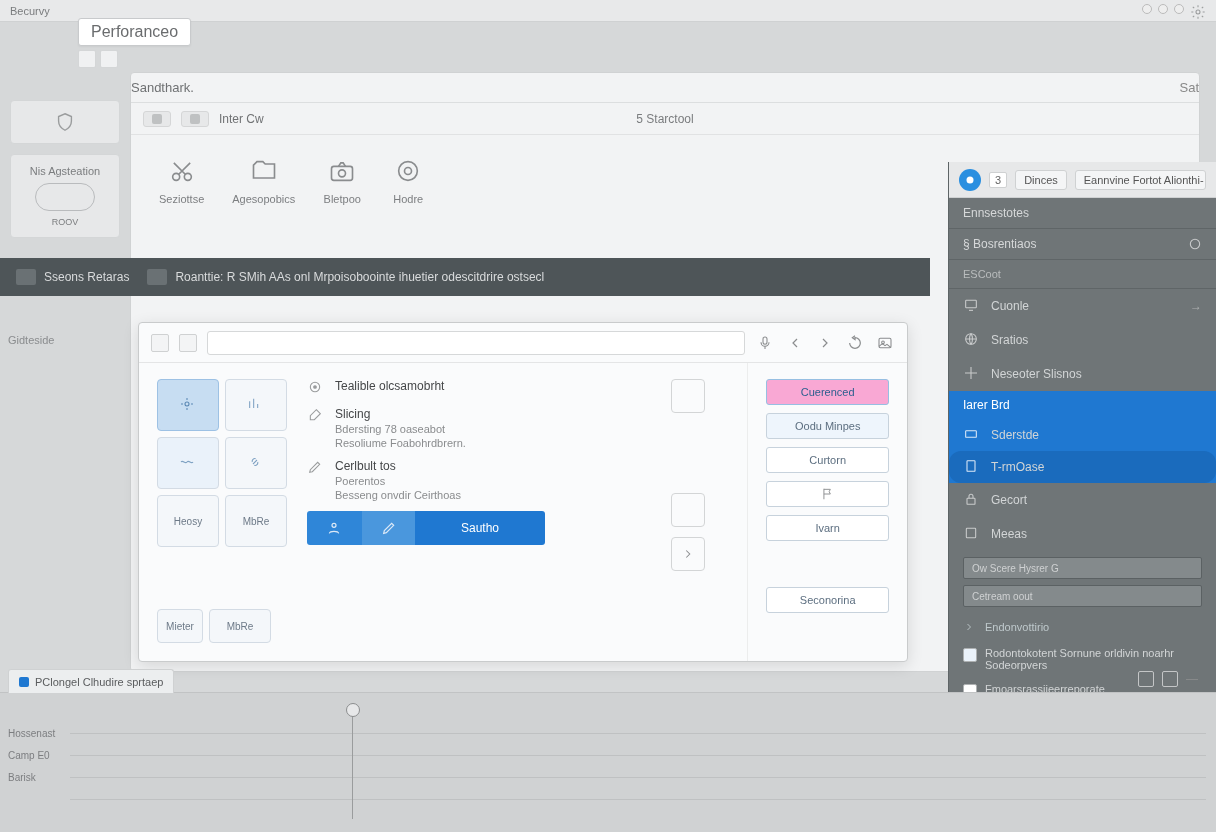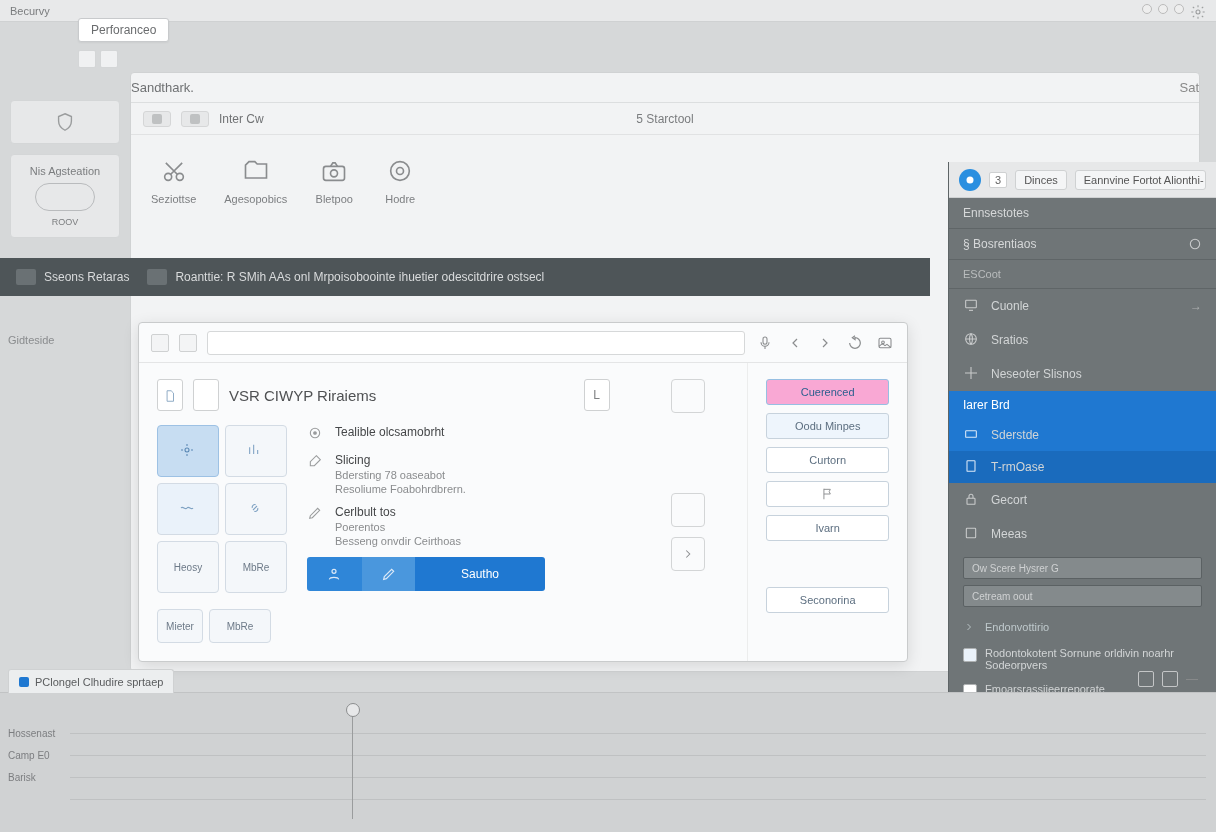--- a/index.html
+++ b/index.html
@@ -6,33 +6,33 @@
   body { width: 1216px; height: 832px; background: #d6d8d9; overflow: hidden; position: relative; font-size: 12px; color: #444; }
   svg { display: block; }
 
   
   .outer { position: absolute; inset: 0; }
   .titlebar { height: 22px; background: #e8e9ea; border-bottom: 1px solid #cfd1d2; display: flex; align-items: center; padding: 0 10px; gap: 8px; }
   .titlebar .title { font-size: 11px; color: #7a7c7e; }
   .window-dots { position: absolute; right: 10px; top: 4px; display: flex; gap: 6px; }
   .window-dots span { width: 10px; height: 10px; border-radius: 50%; border: 1px solid #bbb; display:inline-block; background:#eee; }
 
-  .pref-tab { position: absolute; left: 78px; top: 18px; background: #fff; border: 1px solid #c8cacc; border-radius: 3px; padding: 4px 12px; font-size: 12px; color: #6a6c6e; box-shadow: 0 1px 2px rgba(0,0,0,.05);}
+  .pref-tab { position: absolute; left: 78px; top: 18px; background: #fff; border: 1px solid #c8cacc; border-radius: 3px; padding: 4px 12px; font-size: 16px; color: #6a6c6e; box-shadow: 0 1px 2px rgba(0,0,0,.05);}
   .little-tab-row { position: absolute; left: 78px; top: 50px; display: flex; gap: 4px; }
   .little-tab { width: 18px; height: 18px; background: #f0f1f2; border: 1px solid #d4d6d7; border-radius: 2px; }
 
   
   .bgwin { position: absolute; left: 130px; top: 72px; width: 1070px; height: 600px; background: #f2f3f4; border: 1px solid #d0d2d3; border-radius: 4px; }
   .bgwin-header { height: 30px; display: flex; align-items: center; padding: 0 0; font-size: 13px; color: #6f7173; border-bottom: 1px solid #dcdedf; }
   .bgwin-header .right { margin-left: auto; font-size: 13px; color: #888; }
   .bgwin-subbar { height: 32px; display: flex; align-items: center; gap: 10px; padding: 0 12px; border-bottom: 1px solid #e1e2e3; }
   .bgwin-subbar .chip { padding: 2px 8px; background: #e7e8e9; border: 1px solid #d5d6d7; border-radius: 3px; font-size: 11px; color: #7b7d7f; display:flex; align-items:center; gap:4px;}
   .bgwin-subbar .label { font-size: 12px; color: #707274; margin-right: auto; }
   .bgwin-subbar .center { position:absolute; left:50%; transform:translateX(-50%); font-size:12px;color:#7a7c7e;}
-  .bgwin-toolbar { height: 90px; display: flex; align-items: center; gap: 28px; padding: 8px 20px; }
+  .bgwin-toolbar { height: 90px; display: flex; align-items: center; gap: 28px; padding: 8px 28px; }
   .toolbtn { display:flex;flex-direction:column;align-items:center;gap:6px;color:#7c7e80;font-size:11px;}
   .toolbtn .ic { width: 38px; height: 32px; display:flex;align-items:center;justify-content:center; }
   .toolbtn .ic svg { stroke:#8a8c8e; fill:none; stroke-width:1.4; }
 
   
   .banner { position:absolute; left:0; top:258px; width:930px; height:38px; background:#4e5558; display:flex; align-items:center; gap:18px; padding:0 16px; color:#d9dbdc; font-size:12px; }
   .banner .seg { display:flex;align-items:center;gap:8px; }
   .banner .thumb { width:20px;height:16px;background:#6a7174;border-radius:2px;}
 
   
@@ -247,32 +247,20 @@
       <span class="ic">
           <svg viewBox="0 0 24 24" width="18" height="16" stroke="#8a8c8e" fill="none" stroke-width="1.6">
             <rect x="3" y="5" width="18" height="14" rx="2"></rect>
             <circle cx="9" cy="11" r="2"></circle>
             <path d="M3 17l5-4 4 3 3-2 6 5"></path>
           </svg>
         </span>
     </div>
     <div class="modal-body">
       <div class="mb-left">
-        <div class="mb-title-row">
-          <div class="sq">
-            <svg viewBox="0 0 24 24" width="14" height="20" style="margin:6px auto;" stroke="#88a6c2" fill="none" stroke-width="1.6">
-                <path d="M7 3h7l4 4v14H7z"></path>
-              </svg>
-          </div>
-          <div class="sq"></div>
-          <span class="mb-title">VSR CIWYP Riraiems</span>
-          <div style="margin-left:auto;" class="sq">
-            <span style="display:block;text-align:center;line-height:30px;color:#7f8183;">L</span>
-          </div>
-        </div>
 
         <div class="grid6">
           <div class="tile sel">
               <span class="ic">
                 <svg viewBox="0 0 24 24" width="18" height="16" stroke="#5a88b4" fill="none" stroke-width="1.6">
                   <circle cx="12" cy="12" r="3"></circle>
                   <path d="M12 3v3M12 18v3M3 12h3M18 12h3"></path>
                 </svg>
               </span>
             </div>
@@ -447,21 +435,21 @@
         <span>Iarer Brd</span>
       </div>
       <div class="rpanel-item">
         <span class="ic">
             <svg viewBox="0 0 24 24" width="16" height="16" stroke="#dbe9f8" fill="none" stroke-width="1.6">
               <rect x="4" y="7" width="16" height="10" rx="1"></rect>
             </svg>
           </span>
         <span>Sderstde</span>
       </div>
-      <div class="rpanel-item" style="background:#1a6bbd;">
+      <div class="rpanel-item" style="background:#1a6bbd;border-radius:12px;">
         <span class="ic">
             <svg viewBox="0 0 24 24" width="16" height="16" stroke="#dbe9f8" fill="none" stroke-width="1.6">
               <rect x="6" y="4" width="12" height="16" rx="1"></rect>
             </svg>
           </span>
         <span>T-rmOase</span>
       </div>
     </div>
 
     <div class="rpanel-item">

